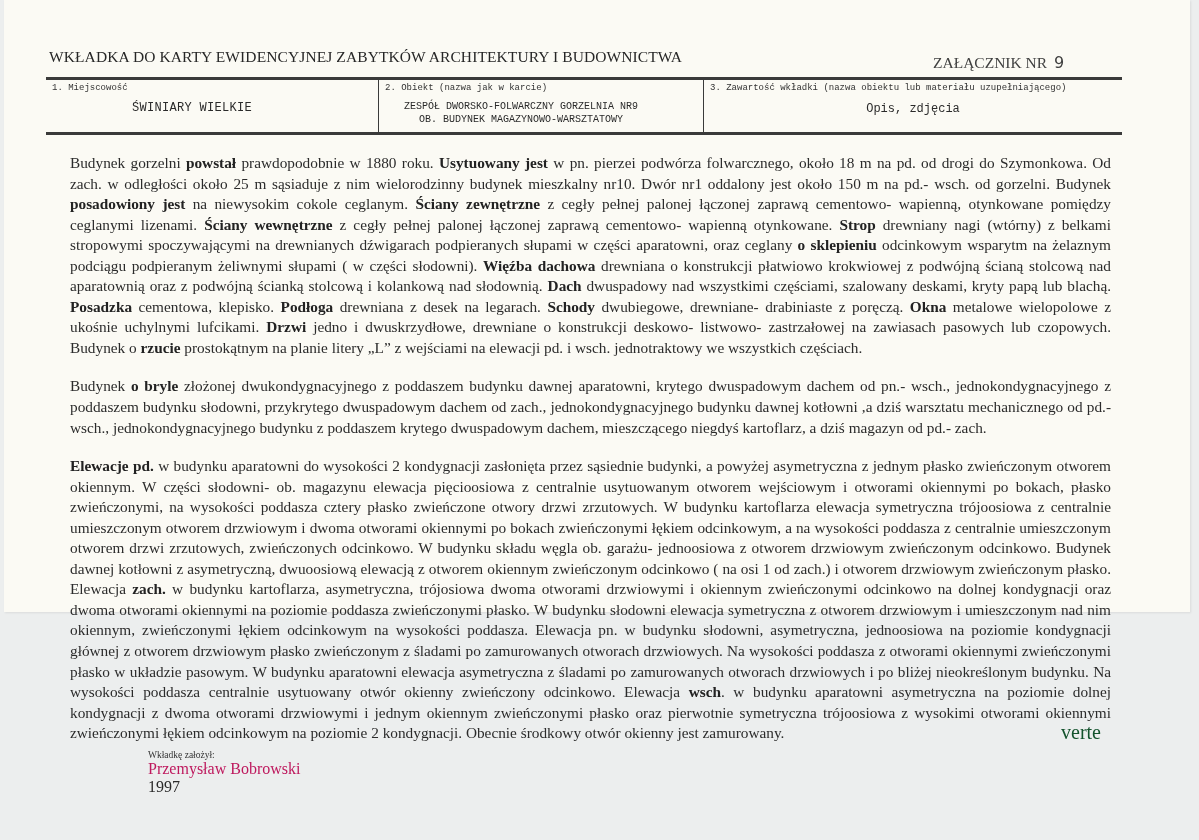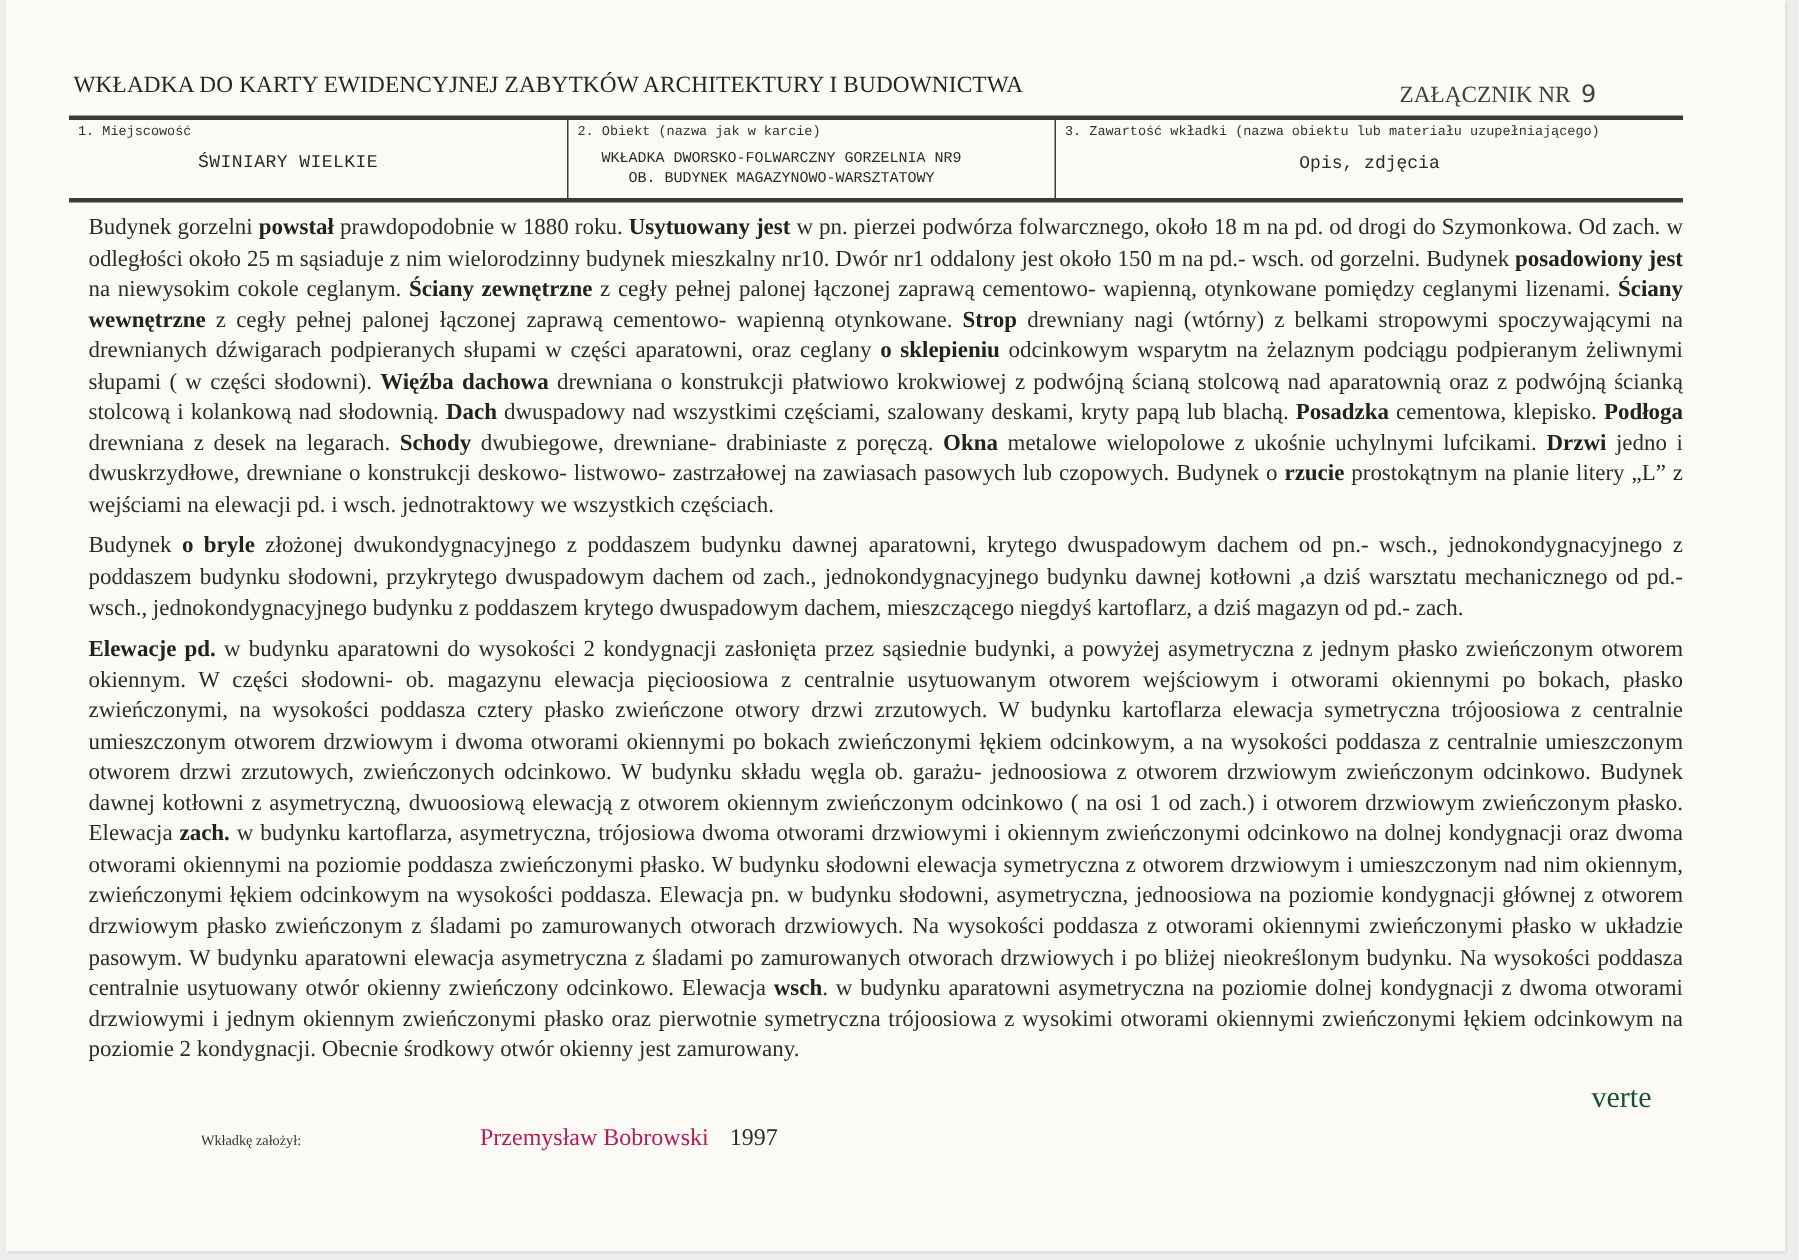--- a/index.html
+++ b/index.html
@@ -4,21 +4,21 @@
 <style>
   html, body { margin: 0; padding: 0; }
   body {
     width: 1199px; height: 840px; overflow: hidden;
     background: #eceeee;
     font-family: "Liberation Serif", "DejaVu Serif", serif;
     color: #2a2a2a;
     position: relative;
   }
   .sheet {
-    position: absolute; left: 4px; top: 0; width: 1186px; height: 834px;
+    position: absolute; left: 4px; top: 0; width: 1186px; height: 612px;
     background: #fbfaf4;
     box-shadow: 1px 1px 2px rgba(0,0,0,0.08);
   }
   .doc-title {
     position: absolute; left: 45px; top: 48px;
     font-size: 15.5px; letter-spacing: 0.1px; color: #262626;
   }
   .annex {
     position: absolute; left: 929px; top: 53px;
     font-size: 15.5px; color: #404040;
@@ -49,30 +49,30 @@
   }
   .c3 .cell-value {
     position: absolute; left: 0; right: 0; top: 22px; text-align: center;
     font-size: 12px; color: #2a2a2a;
   }
   .body-text {
     position: absolute; left: 48px; top: 135px; width: 1077px;
     font-size: 15.3px; line-height: 20.55px; text-align: justify;
     color: #2b2b2b;
   }
-  .body-text p { margin: 7px; text-align-last: left; }
+  .body-text p { margin: 18px; text-align-last: left; }
   .body-text b { font-weight: bold; color: #222; }
   .verte {
     position: absolute; left: 1057px; top: 721px; font-size: 20px; color: #14532d;
   }
   .footer-row { position: absolute; left: 130px; display: flex; align-items: baseline; }
   .footer-row .f-label { font-size: 9.5px; color: #333; width: 184px; }
   .footer-row .f-value { font-size: 16px; color: #be185d; }
   .footer-row .f-year { font-size: 16px; margin-left: 14px; }
-  .fr1 { top: 750px; }
+  .fr1 { top: 750px; flex-direction: column; }
   .fr2 { top: 776px; }
   .fr1 .f-label { width: 186px; }
 </style>
 </head>
 <body>
 
 <div class="sheet">
 
   <div class="doc-title">WKŁADKA DO KARTY EWIDENCYJNEJ ZABYTKÓW ARCHITEKTURY I BUDOWNICTWA</div>
   <div class="annex">
@@ -81,21 +81,21 @@
   </div>
 
   <div class="header-table">
     <div class="cell c1">
       <div class="cell-label">1. Miejscowość</div>
       <div class="cell-value">ŚWINIARY WIELKIE</div>
     </div>
     <div class="cell c2">
       <div class="cell-label">2. Obiekt (nazwa jak w karcie)</div>
       <div class="cell-value">
-        <div>WKŁADKA DWORSKO-FOLWARCZNY GORZELNIA NR9</div>
+        <div>ZESPÓŁ DWORSKO-FOLWARCZNY GORZELNIA NR9</div>
         <div>OB. BUDYNEK MAGAZYNOWO-WARSZTATOWY</div>
       </div>
     </div>
     <div class="cell c3">
       <div class="cell-label">3. Zawartość wkładki (nazwa obiektu lub materiału uzupełniającego)</div>
       <div class="cell-value">Opis, zdjęcia</div>
     </div>
   </div>
 
   <div class="body-text">

